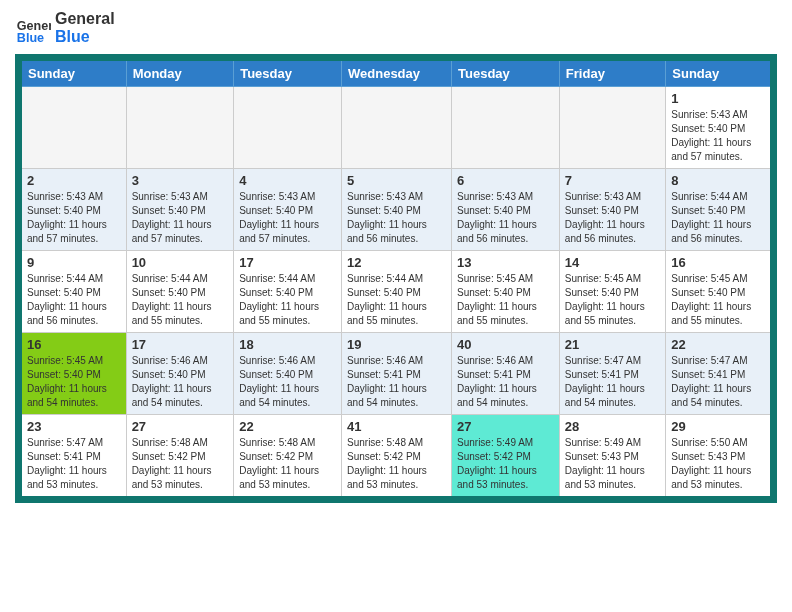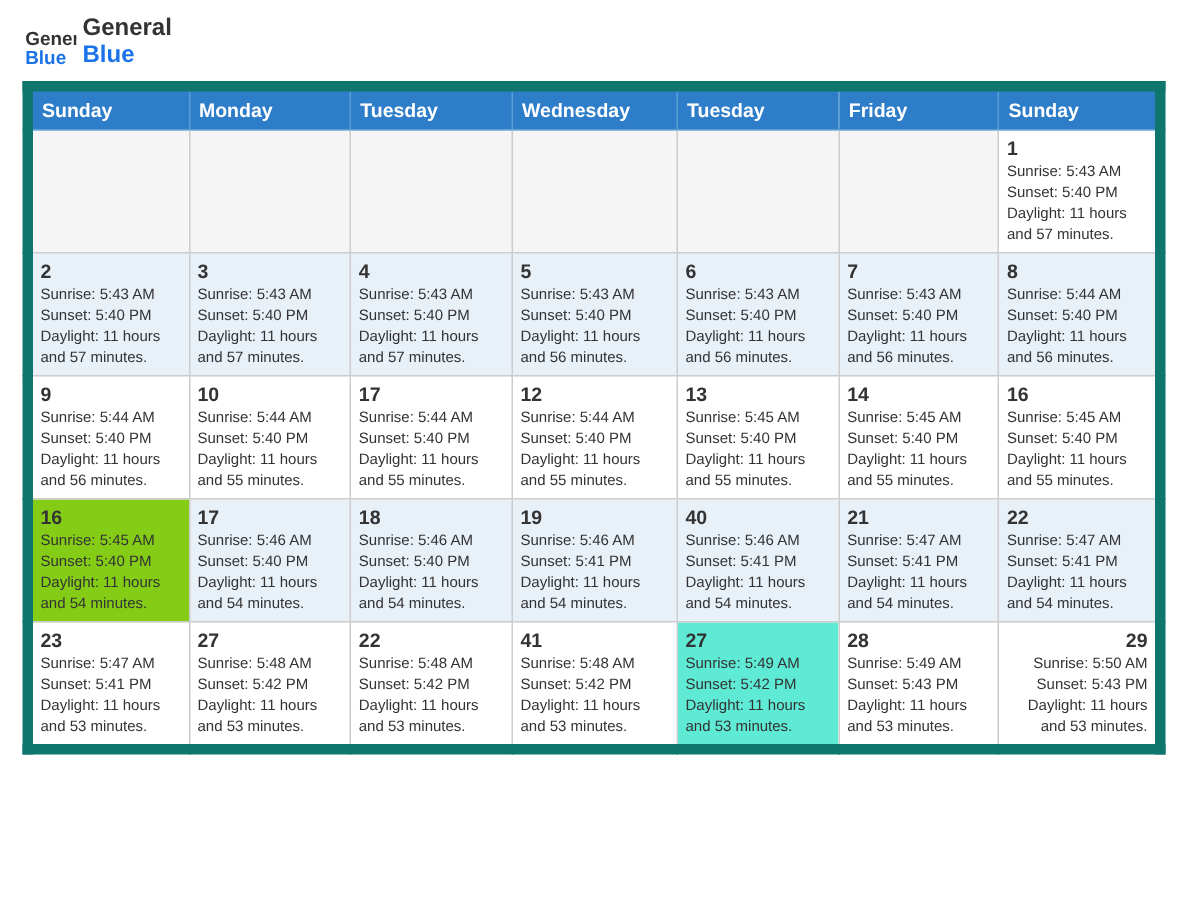--- a/index.html
+++ b/index.html
@@ -317,21 +317,21 @@
 Daylight: 11 hours
 and 53 minutes.</div>
         </td>
         <td style="background: rgb(255, 255, 255);">
           <div class="day-num">28</div>
           <div class="day-info" style="white-space: pre-line;">Sunrise: 5:49 AM
 Sunset: 5:43 PM
 Daylight: 11 hours
 and 53 minutes.</div>
         </td>
-        <td style="background: rgb(255, 255, 255); text-align: right;">
+        <td style="background: rgb(255, 255, 255);">
           <div class="day-num">29</div>
           <div class="day-info" style="white-space: pre-line;">Sunrise: 5:50 AM
 Sunset: 5:43 PM
 Daylight: 11 hours
 and 53 minutes.</div>
         </td>
       </tr>
     </tbody>
 </table>
 

